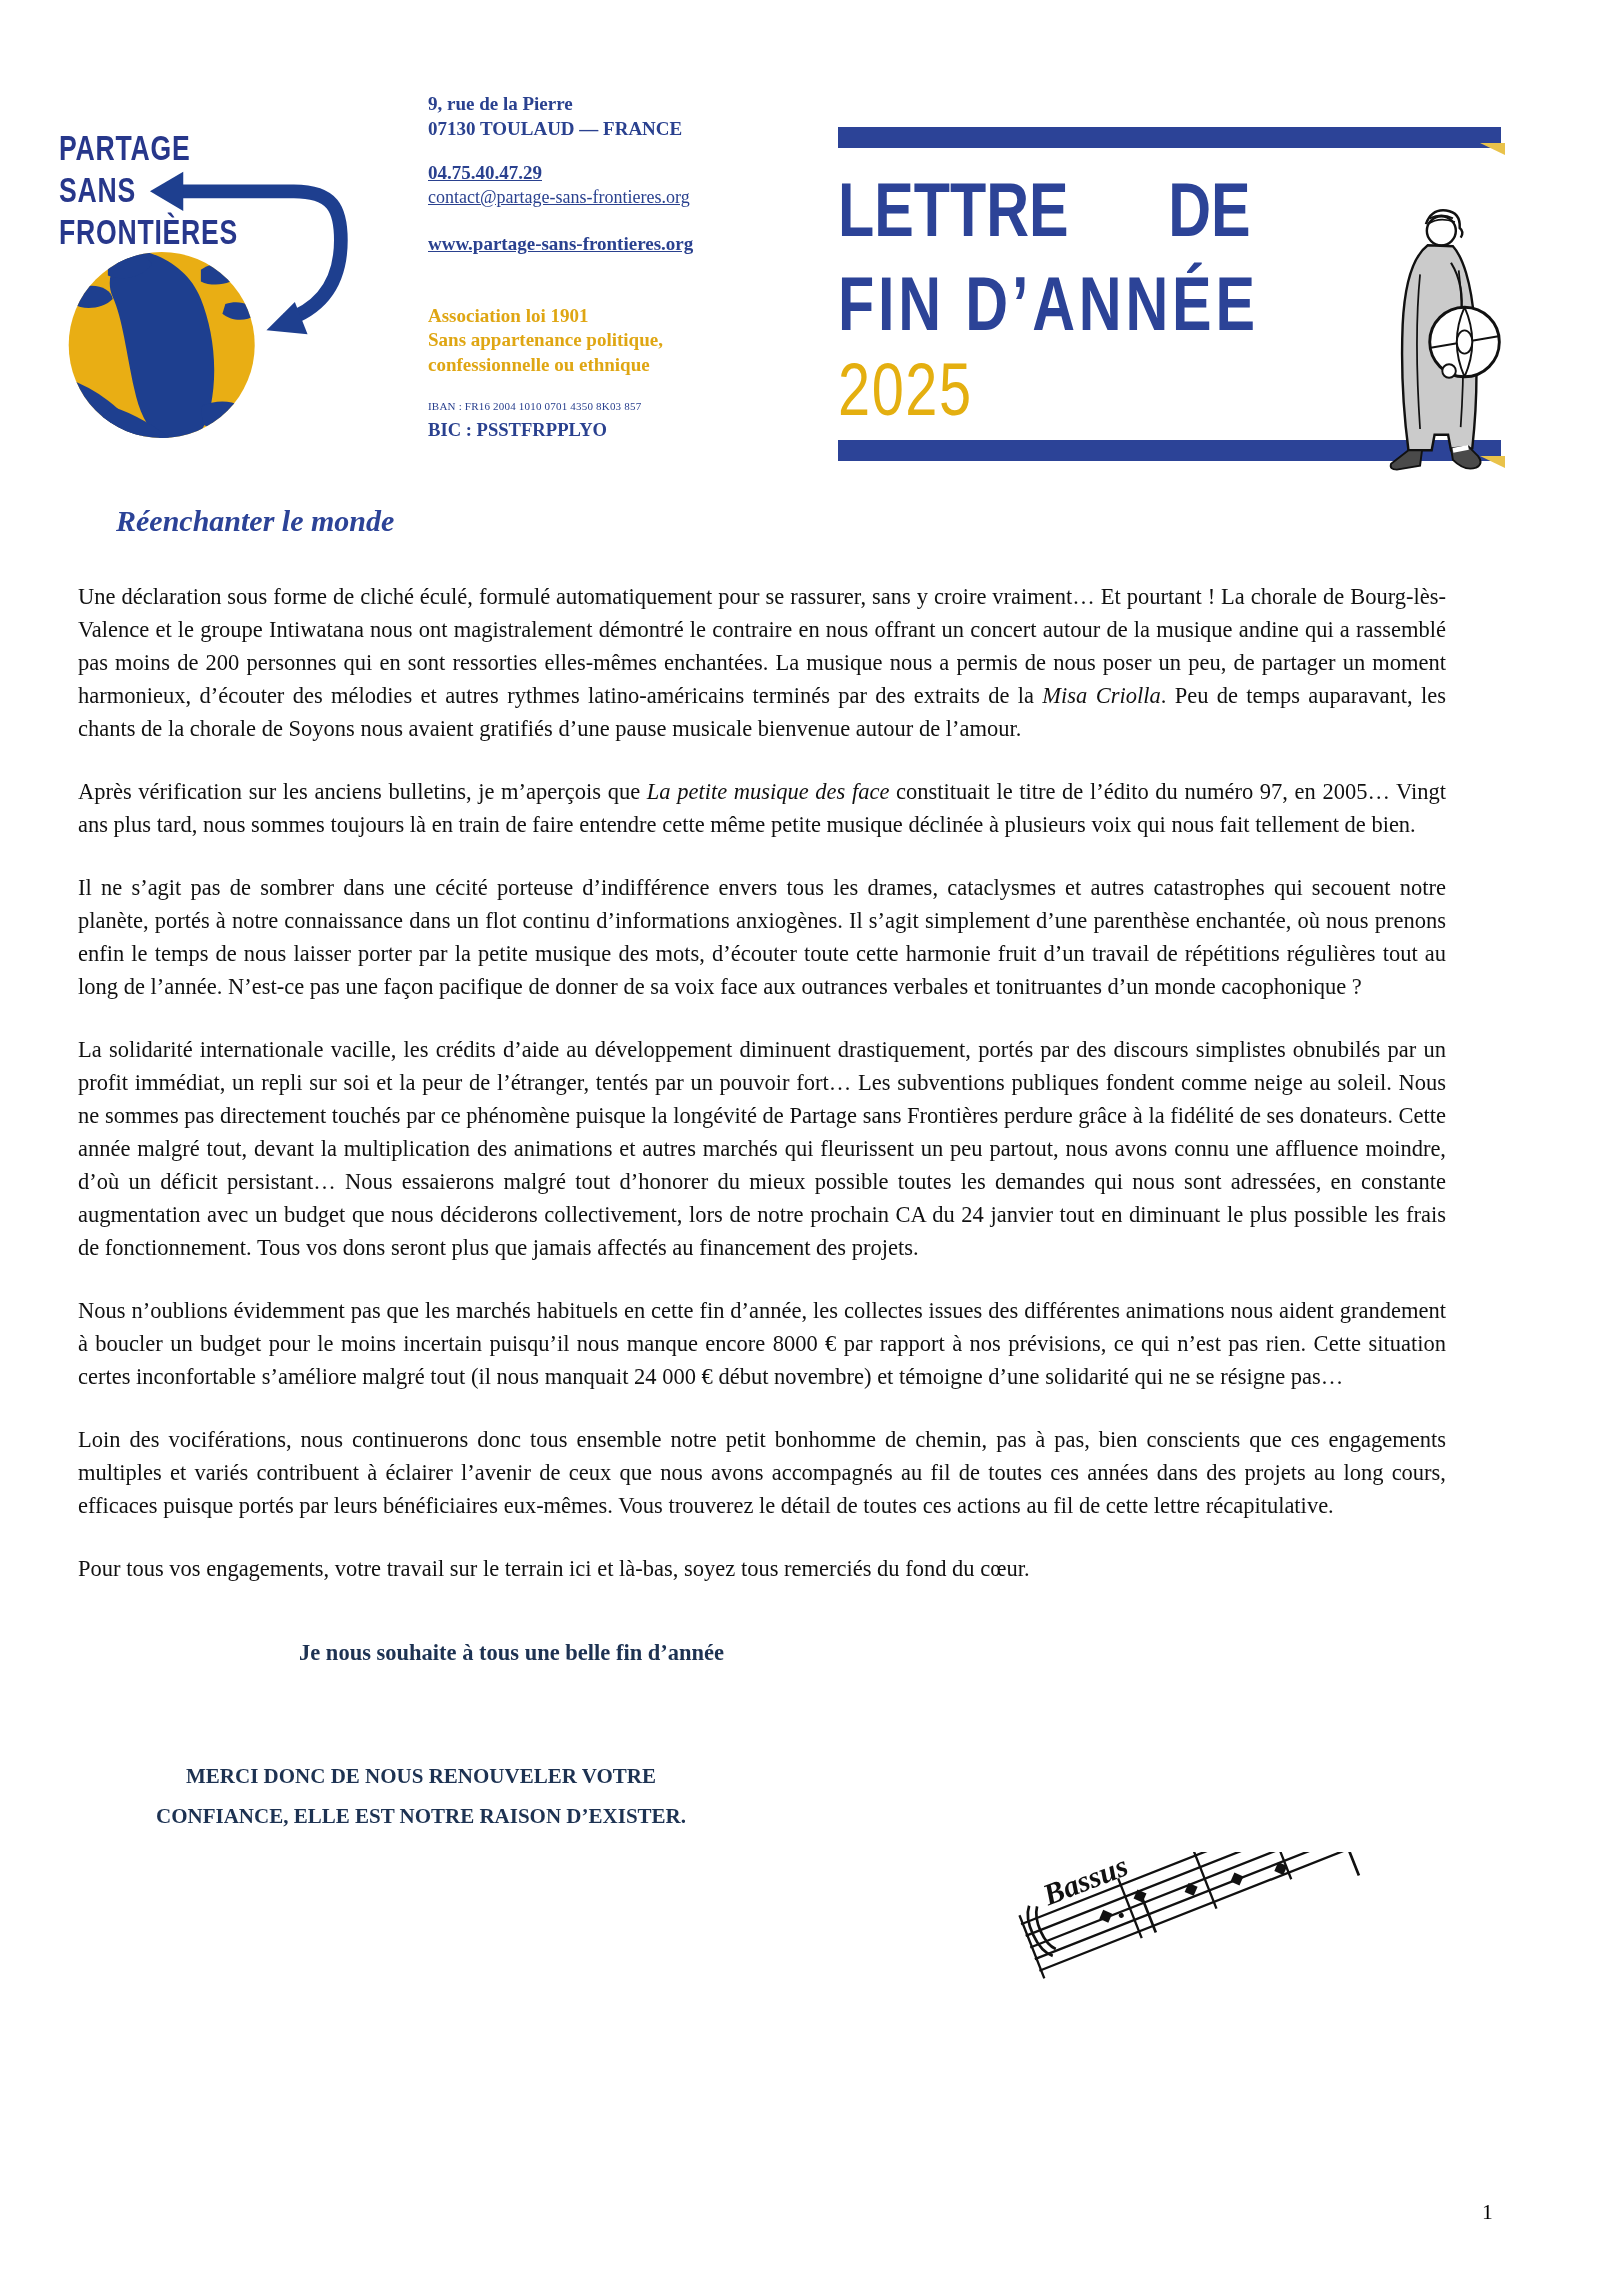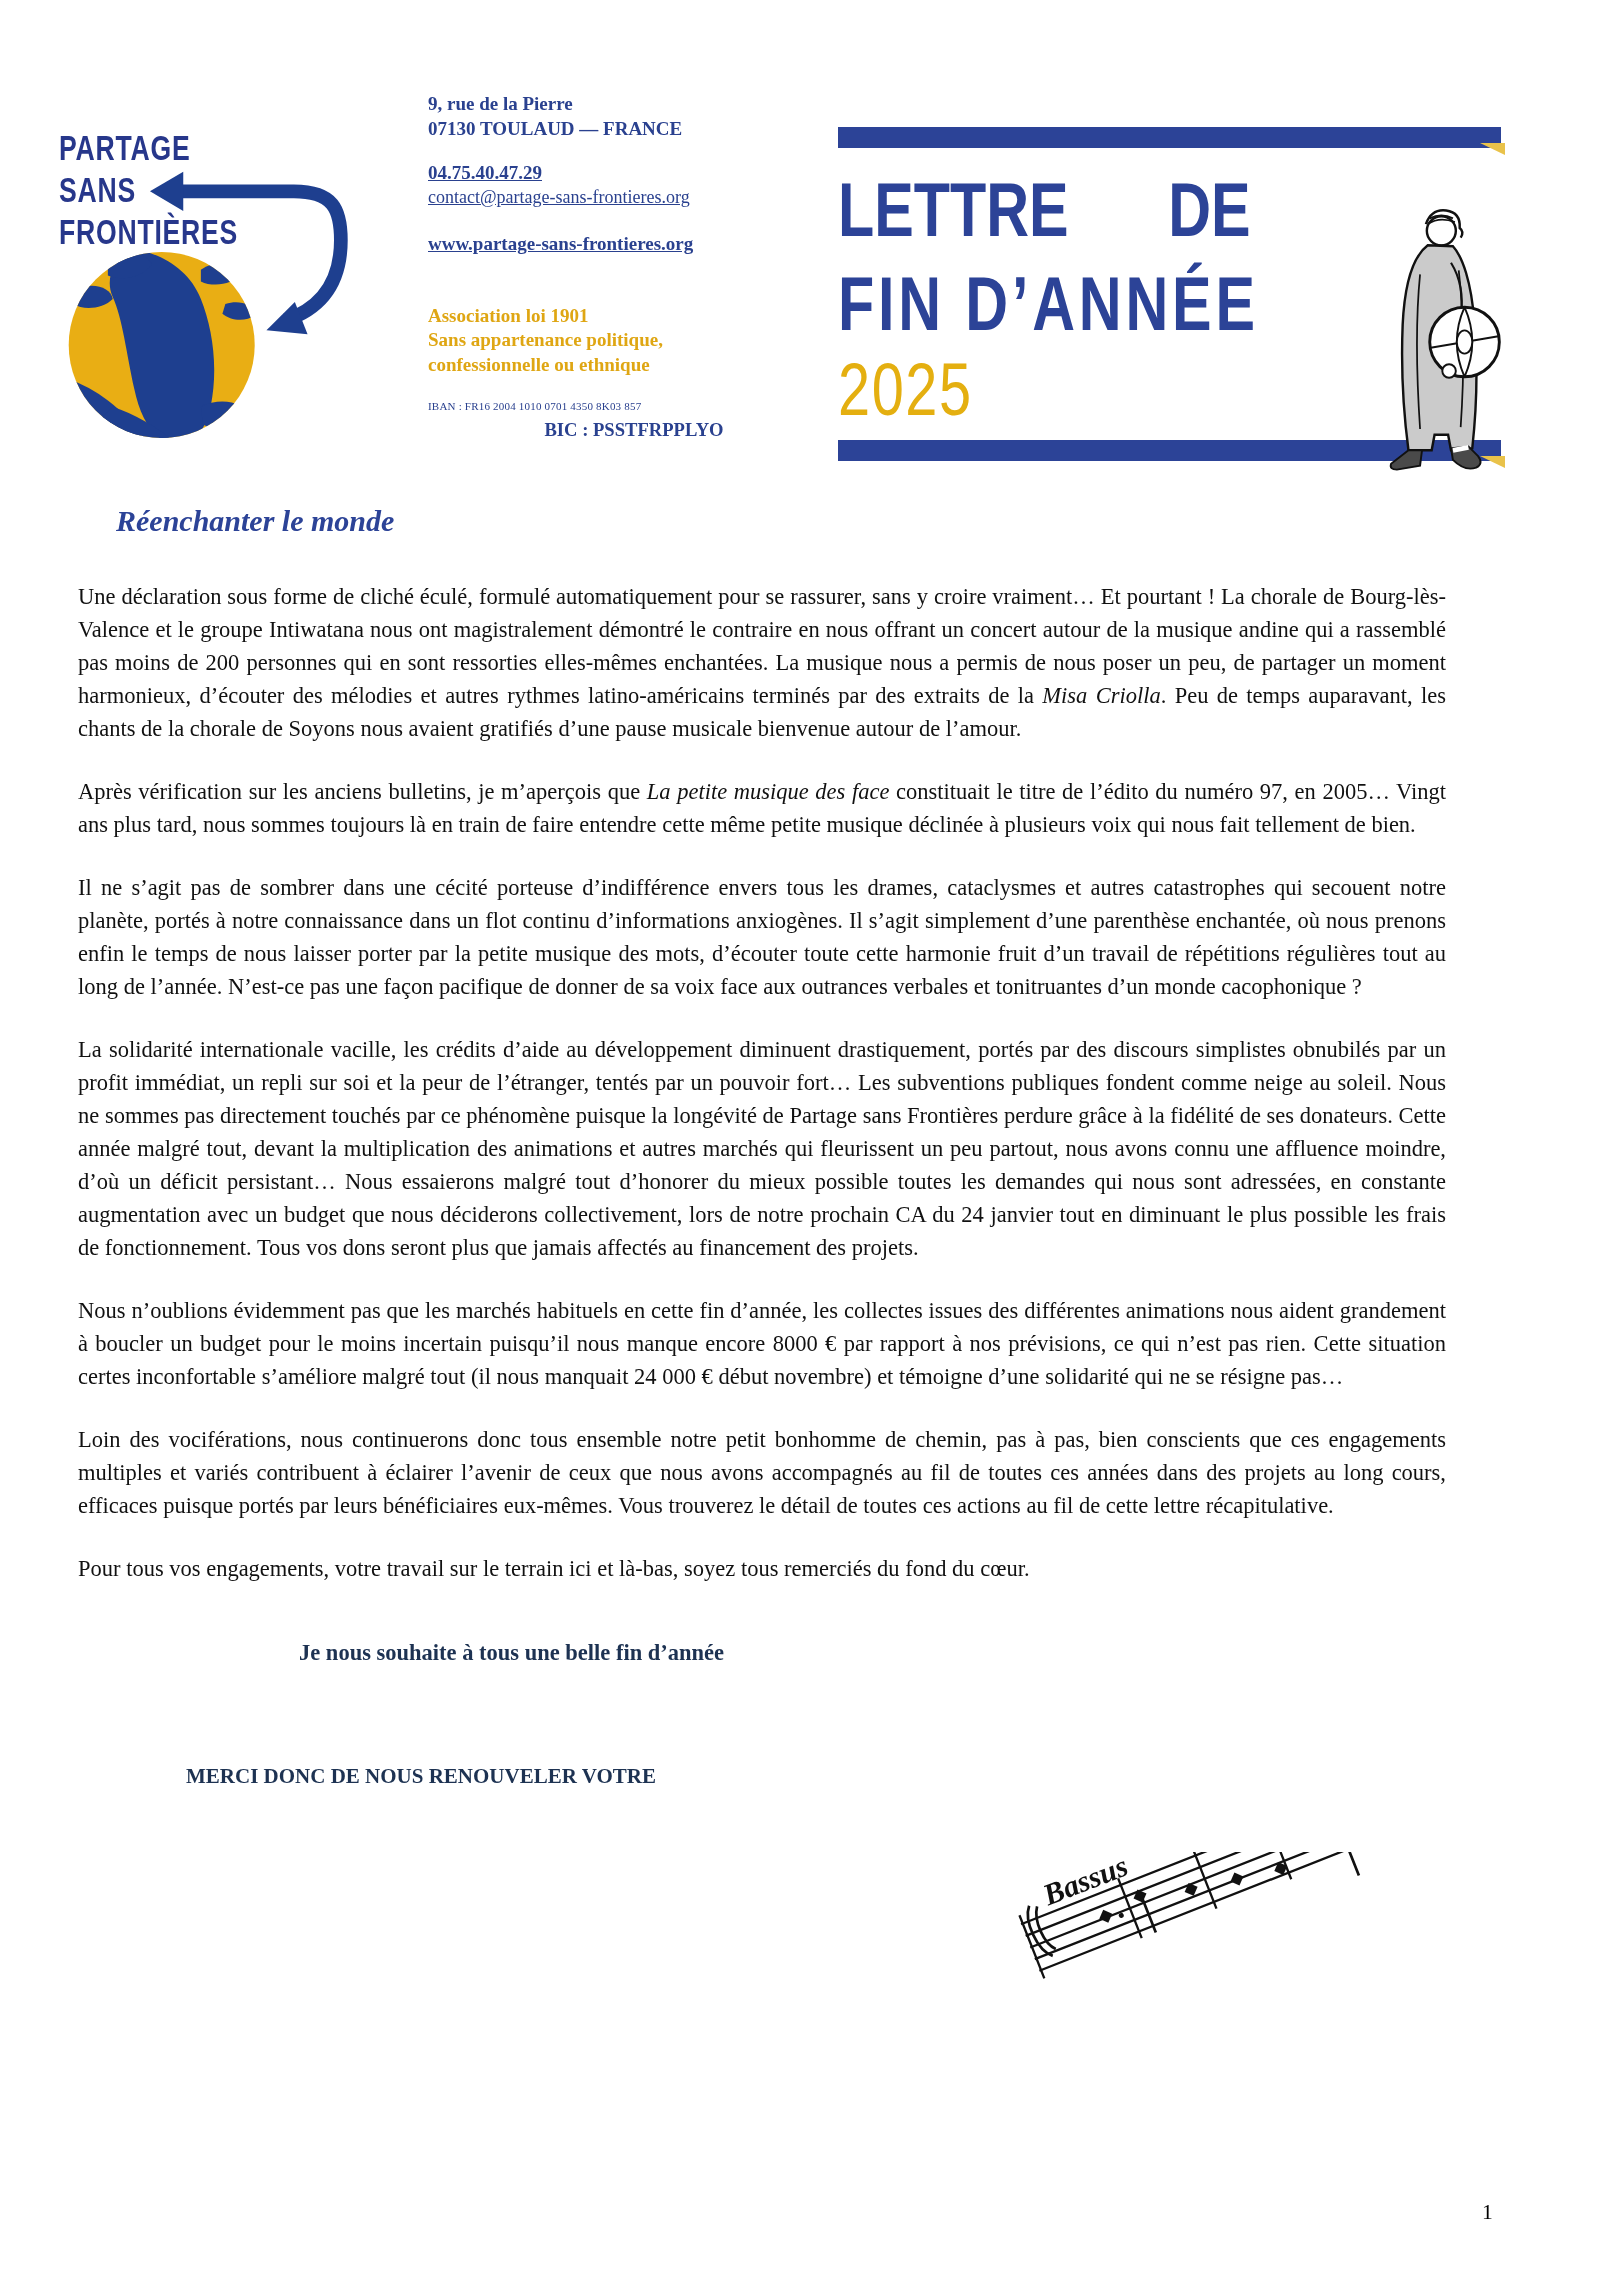--- a/index.html
+++ b/index.html
@@ -19,21 +19,21 @@
   }
 
   
   .contact { position:absolute; left:428px; top:92px; width:412px;
     color:#2a418f; font-weight:bold; font-size:19px; line-height:24.5px; }
   .contact .phone  { display:inline-block; margin-top:19.6px; text-decoration:underline; }
   .contact .email  { font-weight:normal; font-size:18px; text-decoration:underline; }
   .contact .web    { display:inline-block; margin-top:22.5px; text-decoration:underline; }
   .contact .assoc  { margin-top:47px; color:#dfa613; }
   .contact .iban   { margin-top:16.7px; font-weight:normal; font-size:11px; letter-spacing:0.2px; }
-  .contact .bic    { font-size:18.6px;text-align:center; }
+  .contact .bic    { font-size:18.6px; }
 
   
   .masthead { position:absolute; left:838px; top:127px; width:663px; }
   .mh-bar { position:relative; height:20.6px; background:#2c4397; }
   .mh-bar .gold-tip {
     position:absolute; right:-3.9px; bottom:-7.8px; width:0; height:0;
     border-top:12.7px solid #e9c24a; border-left:25.5px solid transparent;
   }
   .mh-title { margin-top:15.7px; width:529px; transform:scaleX(0.78); transform-origin:left top; }
   .mh-line1 { display:flex; justify-content:space-between; }
@@ -172,20 +172,21 @@
         <p class="para"><span>Après vérification sur les anciens bulletins, je m’aperçois que </span><em>La petite musique des face</em><span> constituait le titre de l’édito du numéro 97, en 2005… Vingt ans plus tard, nous sommes toujours là en train de faire entendre cette même petite musique déclinée à plusieurs voix qui nous fait tellement de bien.</span></p>
         <p class="para"><span>Il ne s’agit pas de sombrer dans une cécité porteuse d’indifférence envers tous les drames, cataclysmes et autres catastrophes qui secouent notre planète, portés à notre connaissance dans un flot continu d’informations anxiogènes. Il s’agit simplement d’une parenthèse enchantée, où nous prenons enfin le temps de nous laisser porter par la petite musique des mots, d’écouter toute cette harmonie fruit d’un travail de répétitions régulières tout au long de l’année. N’est-ce pas une façon pacifique de donner de sa voix face aux outrances verbales et tonitruantes d’un monde cacophonique ?</span></p>
         <p class="para"><span>La solidarité internationale vacille, les crédits d’aide au développement diminuent drastiquement, portés par des discours simplistes obnubilés par un profit immédiat, un repli sur soi et la peur de l’étranger, tentés par un pouvoir fort… Les subventions publiques fondent comme neige au soleil. Nous ne sommes pas directement touchés par ce phénomène puisque la longévité de Partage sans Frontières perdure grâce à la fidélité de ses donateurs. Cette année malgré tout, devant la multiplication des animations et autres marchés qui fleurissent un peu partout, nous avons connu une affluence moindre, d’où un déficit persistant… Nous essaierons malgré tout d’honorer du mieux possible toutes les demandes qui nous sont adressées, en constante augmentation avec un budget que nous déciderons collectivement, lors de notre prochain CA du 24 janvier tout en diminuant le plus possible les frais de fonctionnement. Tous vos dons seront plus que jamais affectés au financement des projets.</span></p>
         <p class="para"><span>Nous n’oublions évidemment pas que les marchés habituels en cette fin d’année, les collectes issues des différentes animations nous aident grandement à boucler un budget pour le moins incertain puisqu’il nous manque encore 8000 € par rapport à nos prévisions, ce qui n’est pas rien. Cette situation certes inconfortable s’améliore malgré tout (il nous manquait 24 000 € début novembre) et témoigne d’une solidarité qui ne se résigne pas…</span></p>
         <p class="para"><span>Loin des vociférations, nous continuerons donc tous ensemble notre petit bonhomme de chemin, pas à pas, bien conscients que ces engagements multiples et variés contribuent à éclairer l’avenir de ceux que nous avons accompagnés au fil de toutes ces années dans des projets au long cours, efficaces puisque portés par leurs bénéficiaires eux-mêmes. Vous trouverez le détail de toutes ces actions au fil de cette lettre récapitulative.</span></p>
         <p class="para"><span>Pour tous vos engagements, votre travail sur le terrain ici et là-bas, soyez tous remerciés du fond du cœur.</span></p>
       </div>
     <div class="signature">Je nous souhaite à tous une belle fin d’année</div>
     <div class="closing">
       <div>MERCI DONC DE NOUS RENOUVELER VOTRE</div>
+      <div>CONFIANCE, ELLE EST NOTRE RAISON D’EXISTER.</div>
     </div>
   </div>
 
   <svg class="music-illu" viewBox="0 0 560 340">
     <g transform="translate(18,70) rotate(-21.5)" stroke="#111" fill="none">
       <g stroke-width="2.6">
         <path d="M 0 0 H 600 M 0 14 H 600 M 0 28 H 600 M 0 42 H 600 M 0 56 H 600"></path>
         <path d="M 2 -10 V 66 M 120 -8 V 64 M 210 -8 V 64 M 300 -8 V 64 M 390 -8 V 64 M 480 -8 V 64 M 598 -12 V 70"></path>
       </g>
       <path d="M 16 -16 C 4 -2 6 34 20 46 M 24 -12 C 14 2 16 30 26 40" stroke-width="3"></path>

